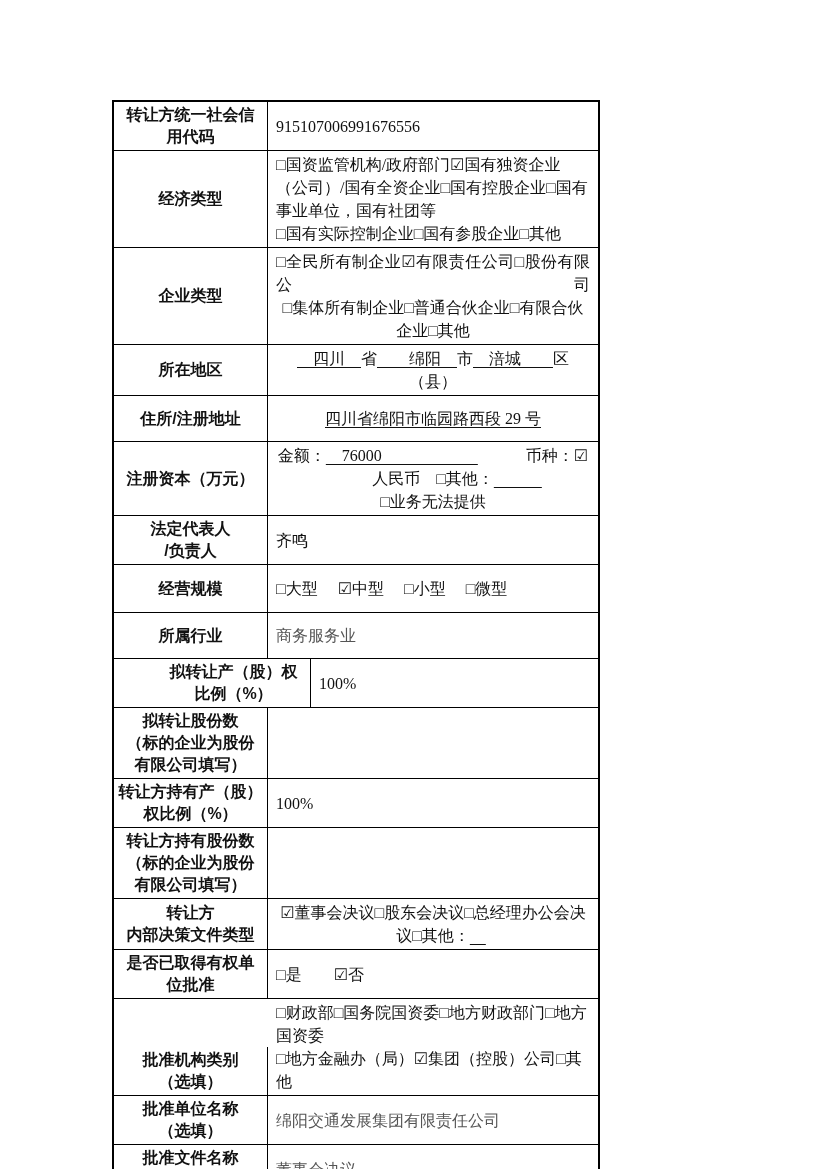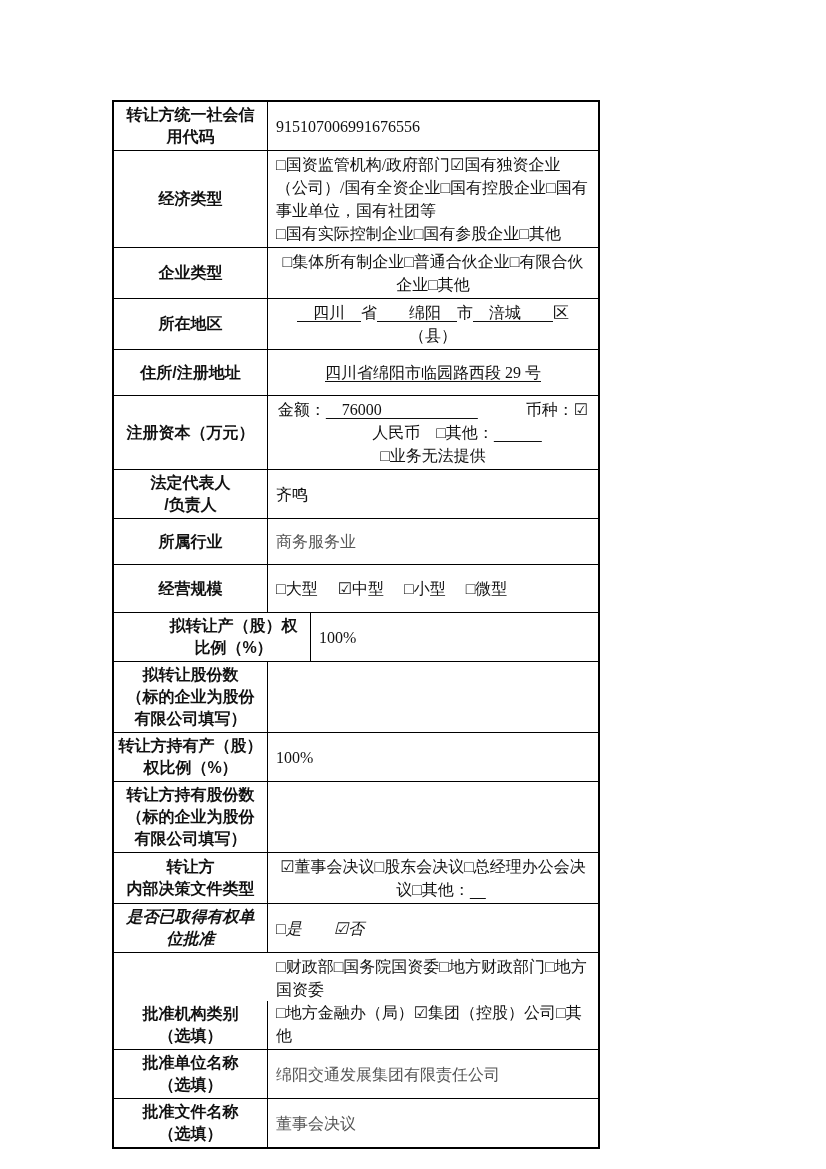--- a/index.html
+++ b/index.html
@@ -71,20 +71,21 @@
       <div class="tr" style="min-height: 70px;">
         <div class="label-cell">经济类型</div>
         <div class="value-cell">
           <div class="value-text">□国资监管机构/政府部门☑国有独资企业（公司）/国有全资企业□国有控股企业□国有事业单位，国有社团等
 □国有实际控制企业□国有参股企业□其他</div>
         </div>
       </div>
       <div class="tr" style="min-height: 47px;">
         <div class="label-cell">企业类型</div>
         <div class="value-cell">
+          <div class="line justify-line">□全民所有制企业☑有限责任公司□股份有限公司</div>
           <div class="line">□集体所有制企业□普通合伙企业□有限合伙企业□其他</div>
         </div>
       </div>
       <div class="tr" style="min-height: 46px;">
         <div class="label-cell">所在地区</div>
         <div class="value-cell">
           <div class="line"><span class="u">　四川　</span><span>省</span><span class="u">　　绵阳　</span><span>市</span><span class="u">　涪城　　</span><span>区（县）</span></div>
         </div>
       </div>
       <div class="tr" style="min-height: 46px;">
@@ -100,30 +101,30 @@
           <div class="line">□业务无法提供</div>
         </div>
       </div>
       <div class="tr" style="min-height: 45px;">
         <div class="label-cell">法定代表人
 /负责人</div>
         <div class="value-cell">
           <div class="value-text">齐鸣</div>
         </div>
       </div>
+      <div class="tr" style="min-height: 48px;">
+        <div class="label-cell">经营规模</div>
+        <div class="value-cell">
+          <div class="value-text">□大型　 ☑中型　 □小型　 □微型</div>
+        </div>
+      </div>
       <div class="tr" style="min-height: 46px;">
         <div class="label-cell">所属行业</div>
         <div class="value-cell muted">
           <div class="value-text">商务服务业</div>
-        </div>
-      </div>
-      <div class="tr" style="min-height: 48px;">
-        <div class="label-cell">经营规模</div>
-        <div class="value-cell">
-          <div class="value-text">□大型　 ☑中型　 □小型　 □微型</div>
         </div>
       </div>
       <div class="tr" style="min-height: 46px; padding-left: 43px;">
         <div class="label-cell">拟转让产（股）权
 比例（%）</div>
         <div class="value-cell">
           <div class="value-text">100%</div>
         </div>
       </div>
       <div class="tr" style="min-height: 70px;">
@@ -149,21 +150,21 @@
           <div class="value-text"></div>
         </div>
       </div>
       <div class="tr" style="min-height: 50px;">
         <div class="label-cell">转让方
 内部决策文件类型</div>
         <div class="value-cell">
           <div class="line"><span>☑董事会决议□股东会决议□总经理办公会决议□其他：</span><span class="u">　 </span></div>
         </div>
       </div>
-      <div class="tr" style="min-height: 46px; font-style: italic;">
+      <div class="tr" style="min-height: 46px;">
         <div class="label-cell">是否已取得有权单
 位批准</div>
         <div class="value-cell">
           <div class="value-text">□是　　☑否</div>
         </div>
       </div>
       <div class="tr" style="min-height: 46px; align-items: flex-end;">
         <div class="label-cell">批准机构类别
 （选填）</div>
         <div class="value-cell">

